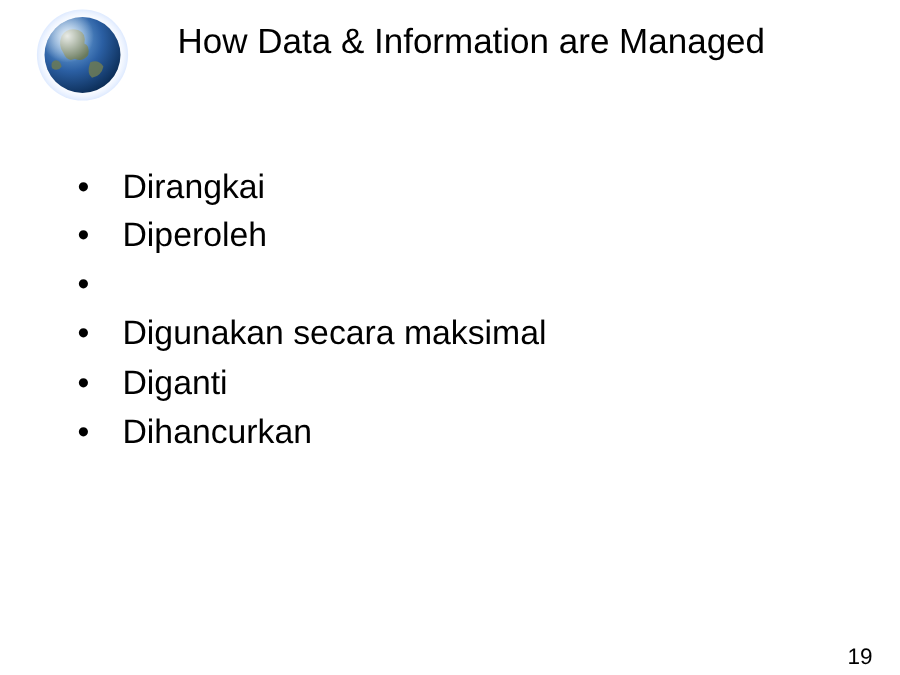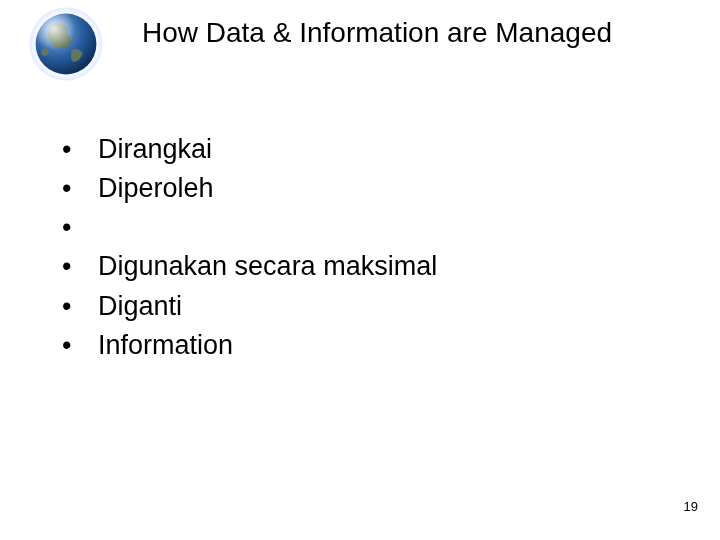--- a/index.html
+++ b/index.html
@@ -46,22 +46,22 @@
     align-items: flex-start;
   }
   .dot {
     width: 36px;
     flex: 0 0 36px;
     text-align: left;
   }
   .page-num {
     position: absolute;
     right: 22px;
-    bottom: 26px;
-    font-size: 13px;
+    bottom: 4px;
+    font-size: 18px;
   }
 </style>
 </head>
 <body>
 
 <div class="slide">
 
   <div class="globe-wrap">
     <svg viewBox="0 0 100 100" width="76" height="76">
       <defs>
@@ -106,18 +106,18 @@
     <div class="row">
       <span class="dot">•</span>
       <span>Digunakan secara maksimal</span>
     </div>
     <div class="row">
       <span class="dot">•</span>
       <span>Diganti</span>
     </div>
     <div class="row">
       <span class="dot">•</span>
-      <span>Information</span>
+      <span>Dihancurkan</span>
     </div>
   </div>
 
   <div class="page-num">19</div>
 </div>
 
 </body></html>

